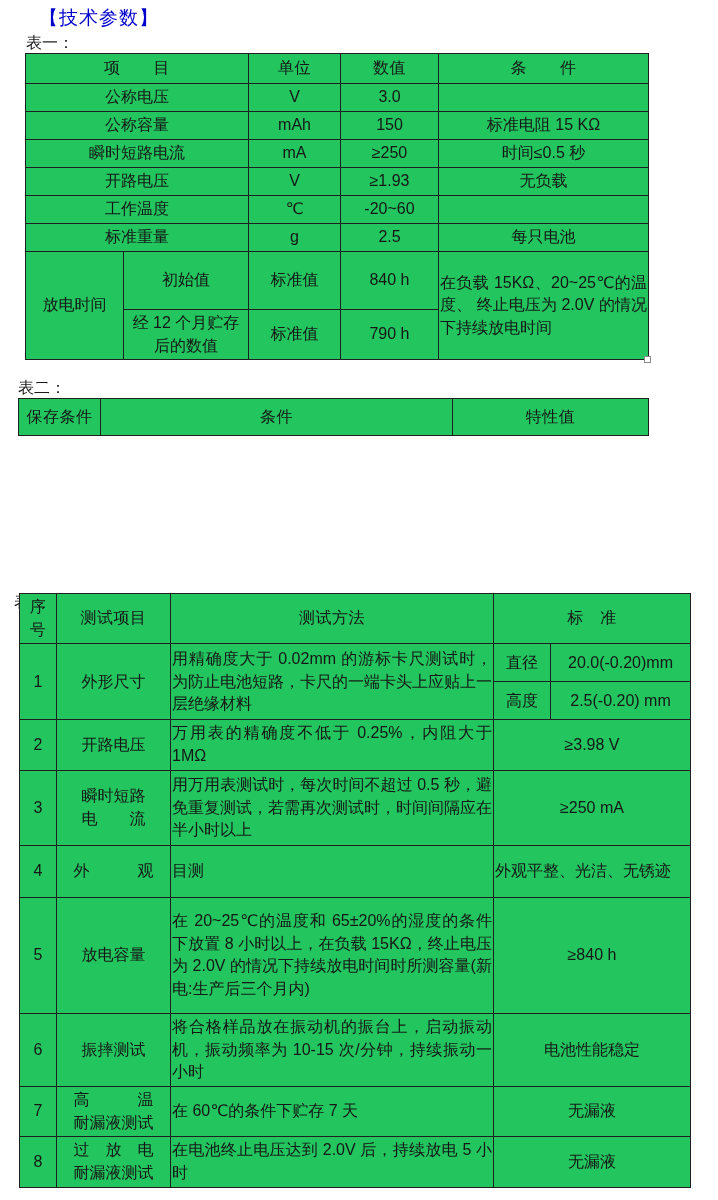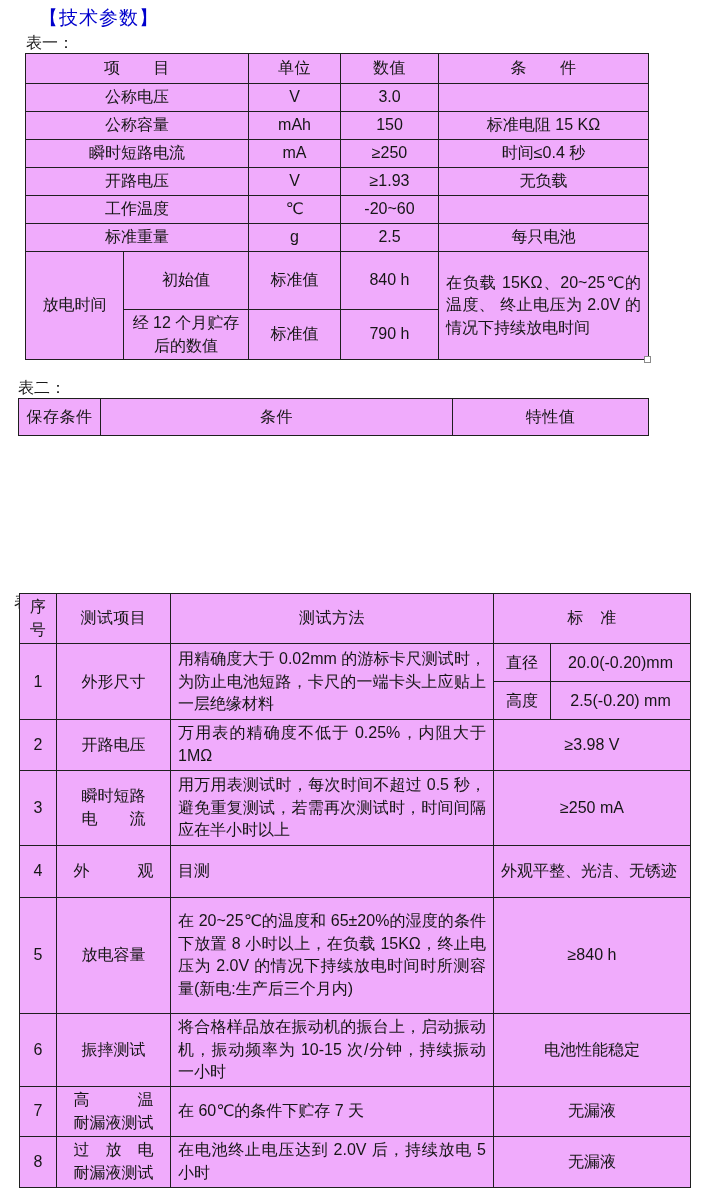--- a/index.html
+++ b/index.html
@@ -5,28 +5,28 @@
   * { margin:0; padding:0; box-sizing:border-box; }
   html,body { background:#ffffff; }
   body {
     position:relative; width:718px; height:1200px;
     font-family:"Liberation Sans","DejaVu Sans",sans-serif;
     color:#141414;
   }
   .abs { position:absolute; }
   .doc-title { left:27px; top:5px; font-size:19px; font-weight:normal; color:#0000CC; letter-spacing:1px;margin-left:12px; }
   .tbl-label { font-size:16px; color:#1a1a1a; }
-  table { border-collapse:collapse; table-layout:fixed; background:#f0abfc; }
+  table { border-collapse:collapse; table-layout:fixed; background:#22c55e; }
   td {
     border:1.6px solid #1f1f1f;
     vertical-align:middle; text-align:center;
     font-size:16px; line-height:1.42; color:#161616;
     white-space:pre-line; padding:2px 4px; overflow:hidden;
   }
-  td.j { text-align:justify; padding:2px 7px; }
+  td.j { text-align:justify; padding:2px 1px; }
   td.hd { letter-spacing:0.5px; }
   #t1 { left:25px;  top:53px;  width:623px; }
   #t2 { left:18px;  top:398px; width:630px; }
   #t3 { left:19px;  top:593px; width:671px; }
   .lbl1 { left:26px; top:33px; }
   .lbl2 { left:18px; top:378px; }
   .lbl3 { left:14px; top:568px;margin-top:24px; }
   .anchor-sq { left:644px; top:356px; width:7px; height:7px; border:1px solid #8a8a8a; background:#fff; }
 </style>
 </head>
@@ -59,21 +59,21 @@
   <tr style="height:28px">
     <td colspan="2">公称容量</td>
     <td>mAh</td>
     <td>150</td>
     <td>标准电阻 15 KΩ</td>
   </tr>
   <tr style="height:28px">
     <td colspan="2">瞬时短路电流</td>
     <td>mA</td>
     <td>≥250</td>
-    <td>时间≤0.4 秒</td>
+    <td>时间≤0.5 秒</td>
   </tr>
   <tr style="height:28px">
     <td colspan="2">开路电压</td>
     <td>V</td>
     <td>≥1.93</td>
     <td>无负载</td>
   </tr>
   <tr style="height:28px">
     <td colspan="2">工作温度</td>
     <td>℃</td>

